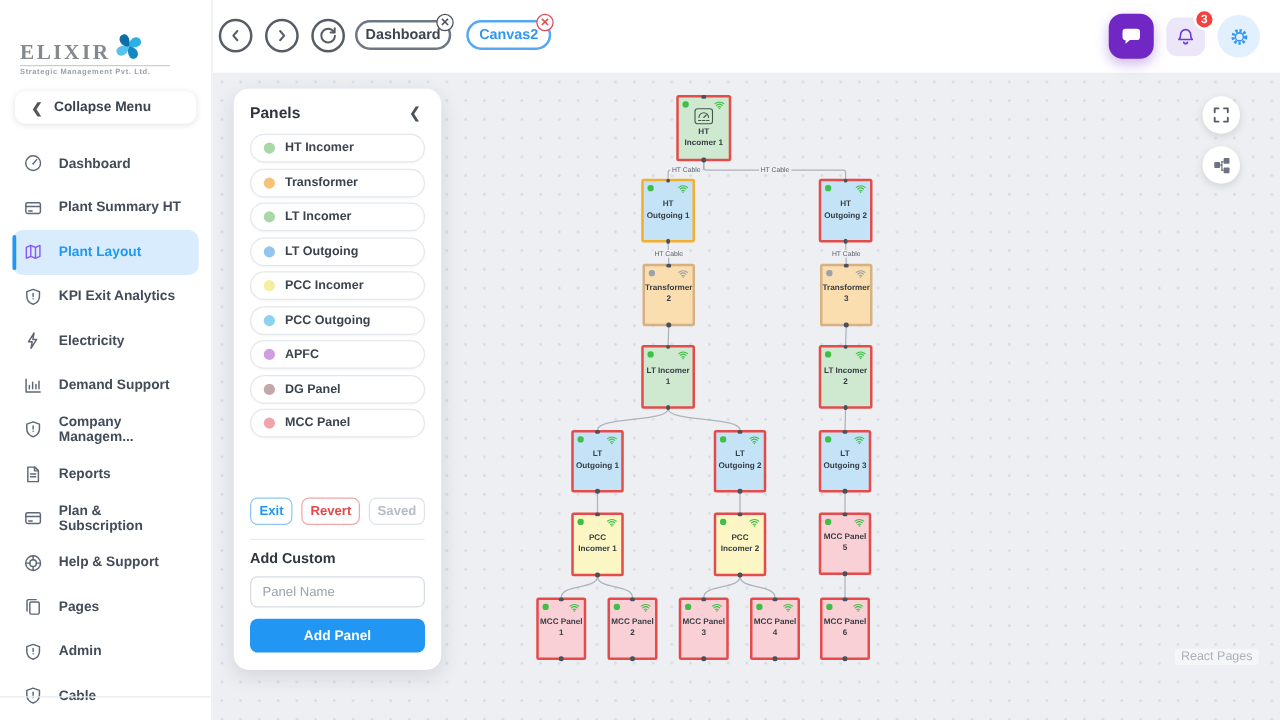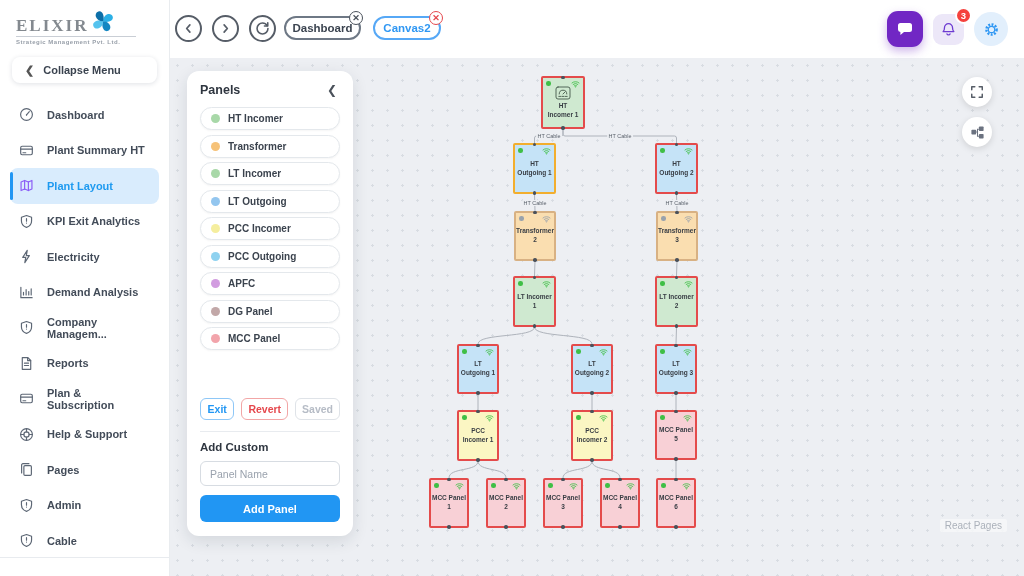--- a/index.html
+++ b/index.html
@@ -2,21 +2,21 @@
 <html><head>
 <meta charset="utf-8">
 <style>
   html,body{margin:0;padding:0;}
   body{width:1024px;height:576px;position:relative;overflow:hidden;background:#fff;
        font-family:"Liberation Sans",sans-serif;-webkit-font-smoothing:antialiased;}
 
   
   .sidebar{position:absolute;left:0;top:0;width:170px;height:576px;background:#fff;
            border-right:1px solid #e9ecef;z-index:10;box-sizing:border-box;}
-  .logo-wrap{padding:10px 0 0 16px;}
+  .logo-wrap{padding:26px 0 0 16px;}
   .logo-row{display:flex;align-items:flex-end;}
   .logo-text{font-family:"Liberation Serif",serif;font-weight:bold;font-size:17px;
              letter-spacing:2px;color:#83898f;line-height:1;}
   .logo-tag{font-size:6px;font-weight:bold;color:#99a0aa;letter-spacing:.5px;
             border-top:1px solid #c9ced5;margin-top:2px;padding-top:2px;width:120px;}
   .collapse-btn{margin:12px 12px 0;height:26px;display:flex;align-items:center;gap:9px;
                 padding:0 13px;border-radius:8px;background:#fff;cursor:pointer;
                 box-shadow:0 1px 5px rgba(25,40,70,.14);font-size:11px;font-weight:bold;color:#3a434f;}
   .collapse-btn .chev{font-size:11px;color:#555;}
   .nav{padding:14px 10px 0;}
@@ -183,21 +183,21 @@
         </span>
         <span class="nav-lb">Electricity</span>
       </div>
       <div class="nav-item">
         <span class="nav-ic">
           <svg viewBox="0 0 16 16" fill="none" stroke="currentColor" stroke-width="1.25" stroke-linecap="round" stroke-linejoin="round">
             <path d="M2 2.5v11h12"></path>
             <path d="M4.8 10.6V7.8M7.6 10.6V5M10.4 10.6V7M13 10.6V4.2"></path>
           </svg>
         </span>
-        <span class="nav-lb">Demand Analysis</span>
+        <span class="nav-lb">Demand Support</span>
       </div>
       <div class="nav-item">
         <span class="nav-ic">
           <svg viewBox="0 0 16 16" fill="none" stroke="currentColor" stroke-width="1.25" stroke-linecap="round" stroke-linejoin="round">
             <path d="M8 1.6l5.4 1.9v3.9c0 3.4-2.3 5.8-5.4 6.9-3.1-1.1-5.4-3.5-5.4-6.9V3.5z"></path>
             <path d="M8 5v2.6M8 9.6v.1"></path>
           </svg>
         </span>
         <span class="nav-lb">Company Managem...</span>
       </div>

